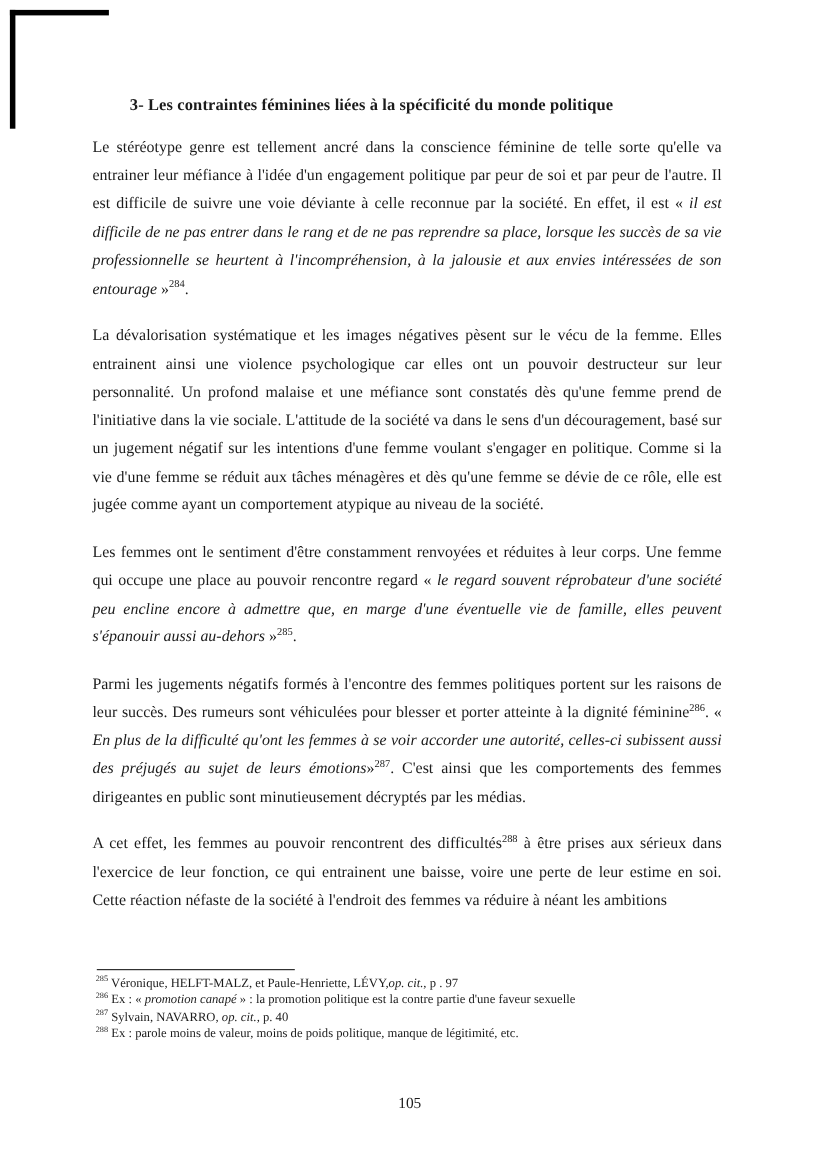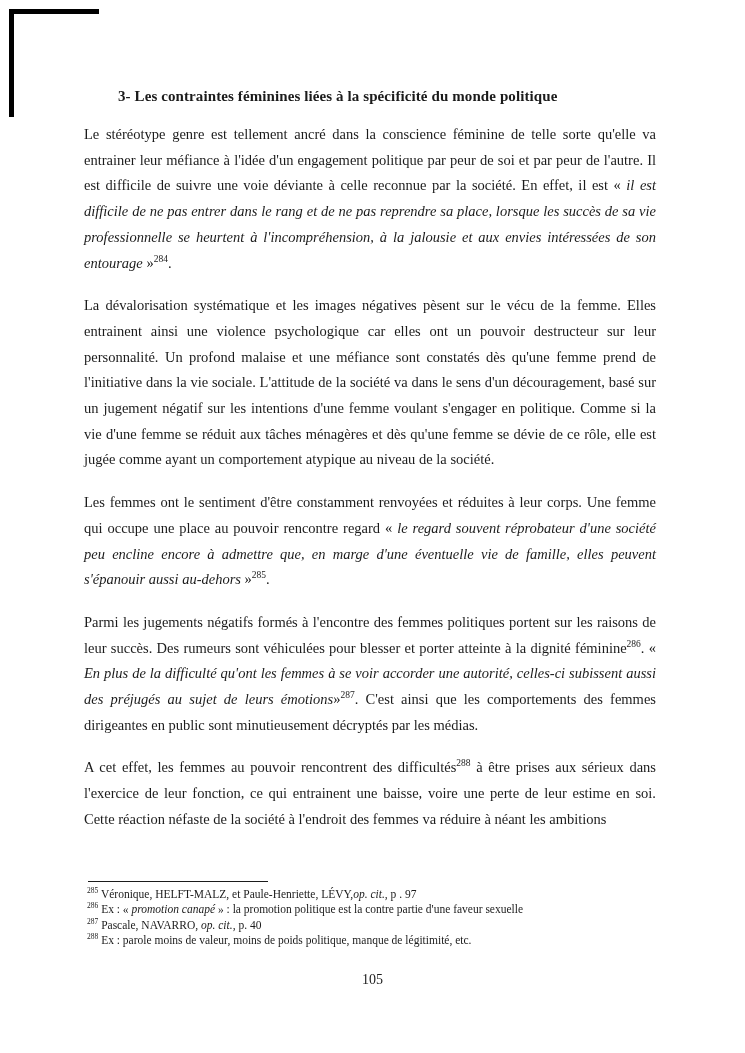--- a/index.html
+++ b/index.html
@@ -57,21 +57,21 @@
     position: absolute; top: 887px; left: 87px;
     width: 582px;
     font-size: 11.5px;
   }
   .footnotes p {
     margin: 0;
     line-height: 15.3px;
   }
   .footnotes sup { font-size: 7.5px; }
   .page-number {
-    position: absolute; top: 972px; left: 0;
+    position: absolute; top: 996px; left: 0;
     width: 745px;
     text-align: center;
     font-size: 14px;
   }
 </style>
 </head>
 <body>
 
 <div class="page" style="--fg: #1b1b1b; --bg: #ffffff;">
   <div class="corner-mark-h"></div>
@@ -85,18 +85,18 @@
       <p><span>Les femmes ont le sentiment d'être constamment renvoyées et réduites à leur corps. Une femme qui occupe une place au pouvoir rencontre regard « </span><span class="it">le regard souvent réprobateur d'une société peu encline encore à admettre que, en marge d'une éventuelle vie de famille, elles peuvent s'épanouir aussi au-dehors</span><span> »</span><sup>285</sup><span>.</span></p>
       <p><span>Parmi les jugements négatifs formés à l'encontre des femmes politiques portent sur les raisons de leur succès. Des rumeurs sont véhiculées pour blesser et porter atteinte à la dignité féminine</span><sup>286</sup><span>. « </span><span class="it">En plus de la difficulté qu'ont les femmes à se voir accorder une autorité, celles-ci subissent aussi des préjugés au sujet de leurs émotions</span><span>»</span><sup>287</sup><span>. C'est ainsi que les comportements des femmes dirigeantes en public sont minutieusement décryptés par les médias.</span></p>
       <p><span>A cet effet, les femmes au pouvoir rencontrent des difficultés</span><sup>288</sup><span> à être prises aux sérieux dans l'exercice de leur fonction, ce qui entrainent une baisse, voire une perte de leur estime en soi. Cette réaction néfaste de la société à l'endroit des femmes va réduire à néant les ambitions</span></p>
     </div>
 
   <div class="footnote-rule"></div>
 
   <div class="footnotes">
       <p><sup>285</sup><span> Véronique, HELFT-MALZ, et Paule-Henriette, LÉVY,</span><span class="it">op. cit.</span><span>, p .  97</span></p>
       <p><sup>286</sup><span> Ex : « </span><span class="it">promotion canapé</span><span> » : la promotion politique est la contre partie d'une faveur sexuelle</span></p>
-      <p><sup>287</sup><span> Pascale, NAVARRO, </span><span class="it">op. cit.</span><span>, p. 40</span></p>
+      <p><sup>287</sup><span> Sylvain, NAVARRO, </span><span class="it">op. cit.</span><span>, p. 40</span></p>
       <p><sup>288</sup><span> Ex : parole moins de valeur, moins de poids politique, manque de légitimité, etc.</span></p>
     </div>
 
   <div class="page-number">105</div>
 </div>
 
 </body></html>

